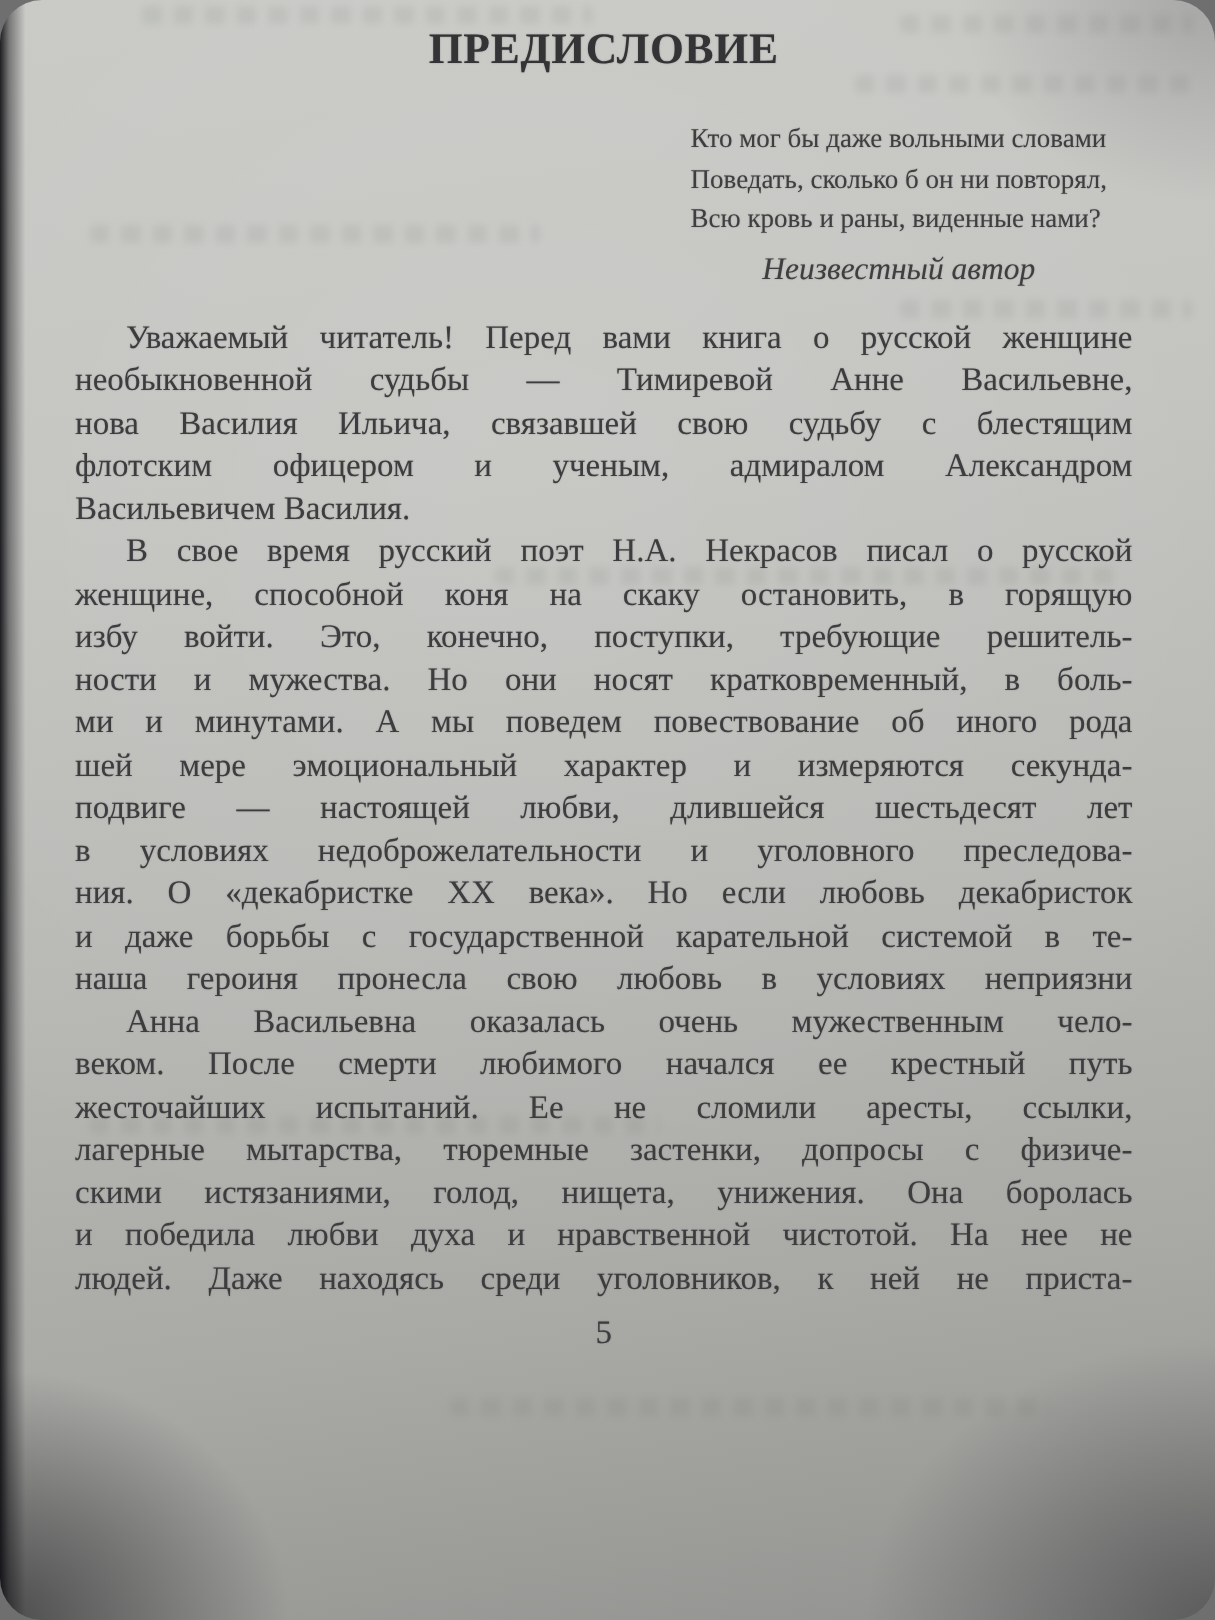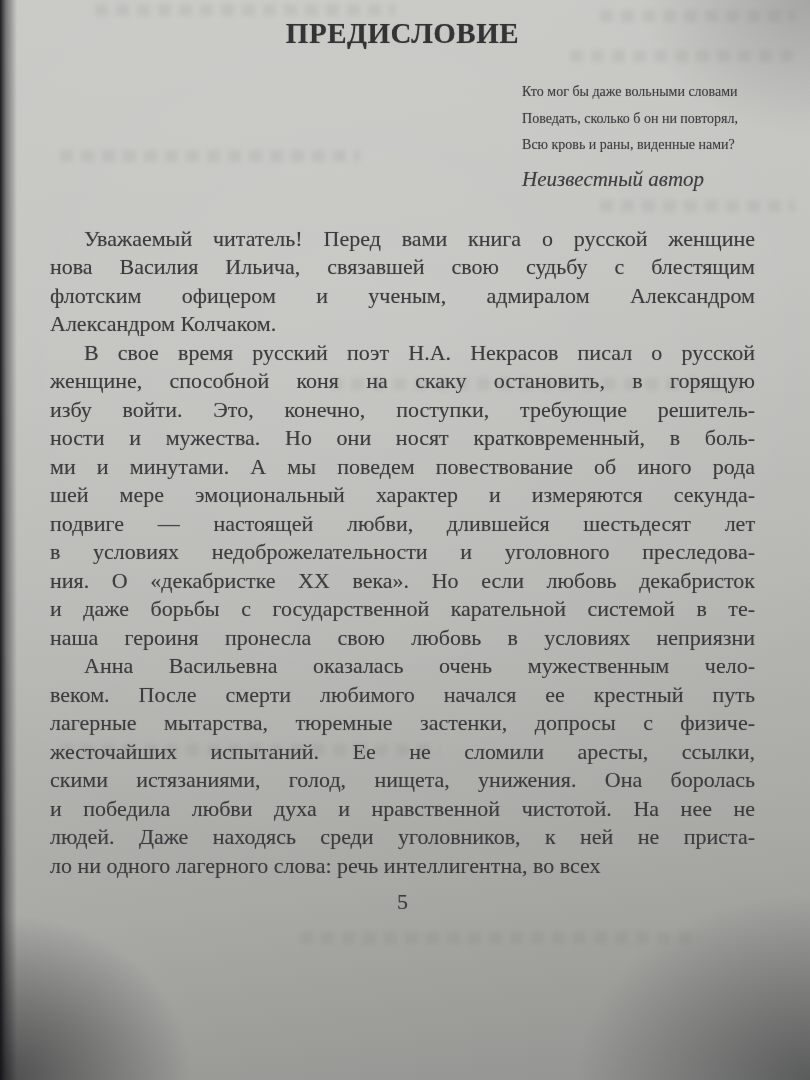--- a/index.html
+++ b/index.html
@@ -7,40 +7,41 @@
   .photo {
     position:relative; width:810px; height:1080px; overflow:hidden;
     font-family:"Liberation Serif","DejaVu Serif",serif;
     background:
       linear-gradient(to right, rgba(16,16,20,0.92) 0px, rgba(16,16,20,0.45) 6px, rgba(16,16,20,0) 17px),
       radial-gradient(ellipse 34% 22% at 0% 100%, rgba(8,8,12,0.55), rgba(8,8,12,0) 70%),
       radial-gradient(ellipse 40% 24% at 100% 100%, rgba(14,14,18,0.42), rgba(14,14,18,0) 72%),
       radial-gradient(ellipse 30% 18% at 100% 0%, rgba(20,20,24,0.18), rgba(20,20,24,0) 70%),
       radial-gradient(ellipse 120% 85% at 44% 30%, rgba(255,255,255,0.09), rgba(255,255,255,0) 60%),
       linear-gradient(172deg, #c9cac6 0%, #c3c4c0 30%, #b8b9b5 55%, #a9aaa6 78%, #9b9c98 92%, #929391 100%);
+    border-radius: 28px;
   }
   .content { position:absolute; inset:0; padding:14px 55px 0 50px; }
 
   .heading {
     text-align:center; font-weight:bold; font-size:29px; line-height:38px;
     letter-spacing:0.5px; color:#343436;
     text-shadow:0 0 1px rgba(52,52,54,0.45);
   }
 
   .epigraph { width:fit-content; margin:27px 17px 0 auto; }
   .epigraph .line {
-    font-size:14px; line-height:26.5px; color:#3f3f41;
+    font-size:18px; line-height:26.5px; color:#3f3f41;
     text-shadow:0 0 1px rgba(63,63,65,0.4);
   }
   .attribution {
-    text-align:left; font-style:italic; font-size:21px; line-height:27px;
+    text-align:center; font-style:italic; font-size:21px; line-height:27px;
     margin-top:7px; color:#3f3f41; text-shadow:0 0 1px rgba(63,63,65,0.4);
   }
 
-  .bodytext { margin-top:32px; }
+  .bodytext { margin-top:18px; }
   .bodytext .line {
     font-size:22px; line-height:28.5px; color:#3d3d3f;
     text-shadow:0 0 1px rgba(61,61,63,0.4);
     white-space:normal;
   }
   .bodytext .line.jl { text-align:justify; text-align-last:justify; }
   .bodytext .line.indent { text-indent:34px; }
 
   .pagenum {
     text-align:center; margin-top:8px; font-size:22px; line-height:28px; color:#3d3d3f;
@@ -76,40 +77,40 @@
       <div id="epigraph-lines">
           <div class="line">Кто мог бы даже вольными словами</div>
           <div class="line">Поведать, сколько б он ни повторял,</div>
           <div class="line">Всю кровь и раны, виденные нами?</div>
         </div>
       <div class="attribution">Неизвестный автор</div>
     </div>
 
     <div class="bodytext" id="bodytext">
         <div class="line indent jl">Уважаемый читатель! Перед вами книга о русской женщине</div>
+        <div class="line jl">необыкновенной судьбы — Тимиревой Анне Васильевне,</div>
         <div class="line jl">нова Василия Ильича, связавшей свою судьбу с блестящим</div>
         <div class="line jl">флотским офицером и ученым, адмиралом Александром</div>
-        <div class="line">Александром Колчаком.</div>
+        <div class="line">Васильевичем Василия.</div>
         <div class="line indent jl">В свое время русский поэт Н.А. Некрасов писал о русской</div>
         <div class="line jl">женщине, способной коня на скаку остановить, в горящую</div>
         <div class="line jl">избу войти. Это, конечно, поступки, требующие решитель-</div>
         <div class="line jl">ности и мужества. Но они носят кратковременный, в боль-</div>
         <div class="line jl">ми и минутами. А мы поведем повествование об иного рода</div>
         <div class="line jl">шей мере эмоциональный характер и измеряются секунда-</div>
         <div class="line jl">подвиге — настоящей любви, длившейся шестьдесят лет</div>
         <div class="line jl">в условиях недоброжелательности и уголовного преследова-</div>
         <div class="line jl">ния. О «декабристке XX века». Но если любовь декабристок</div>
         <div class="line jl">и даже борьбы с государственной карательной системой в те-</div>
         <div class="line jl">наша героиня пронесла свою любовь в условиях неприязни</div>
         <div class="line indent jl">Анна Васильевна оказалась очень мужественным чело-</div>
         <div class="line jl">веком. После смерти любимого начался ее крестный путь</div>
+        <div class="line jl">жесточайших испытаний. Ее не сломили аресты, ссылки,</div>
         <div class="line jl">лагерные мытарства, тюремные застенки, допросы с физиче-</div>
-        <div class="line jl">жесточайших испытаний. Ее не сломили аресты, ссылки,</div>
         <div class="line jl">скими истязаниями, голод, нищета, унижения. Она боролась</div>
         <div class="line jl">и победила любви духа и нравственной чистотой. На нее не</div>
         <div class="line jl">людей. Даже находясь среди уголовников, к ней не приста-</div>
-        <div class="line">ло ни одного лагерного слова: речь интеллигентна, во всех</div>
       </div>
 
     <div class="pagenum">5</div>
 
   </div>
 </div>
 
 </body></html>

